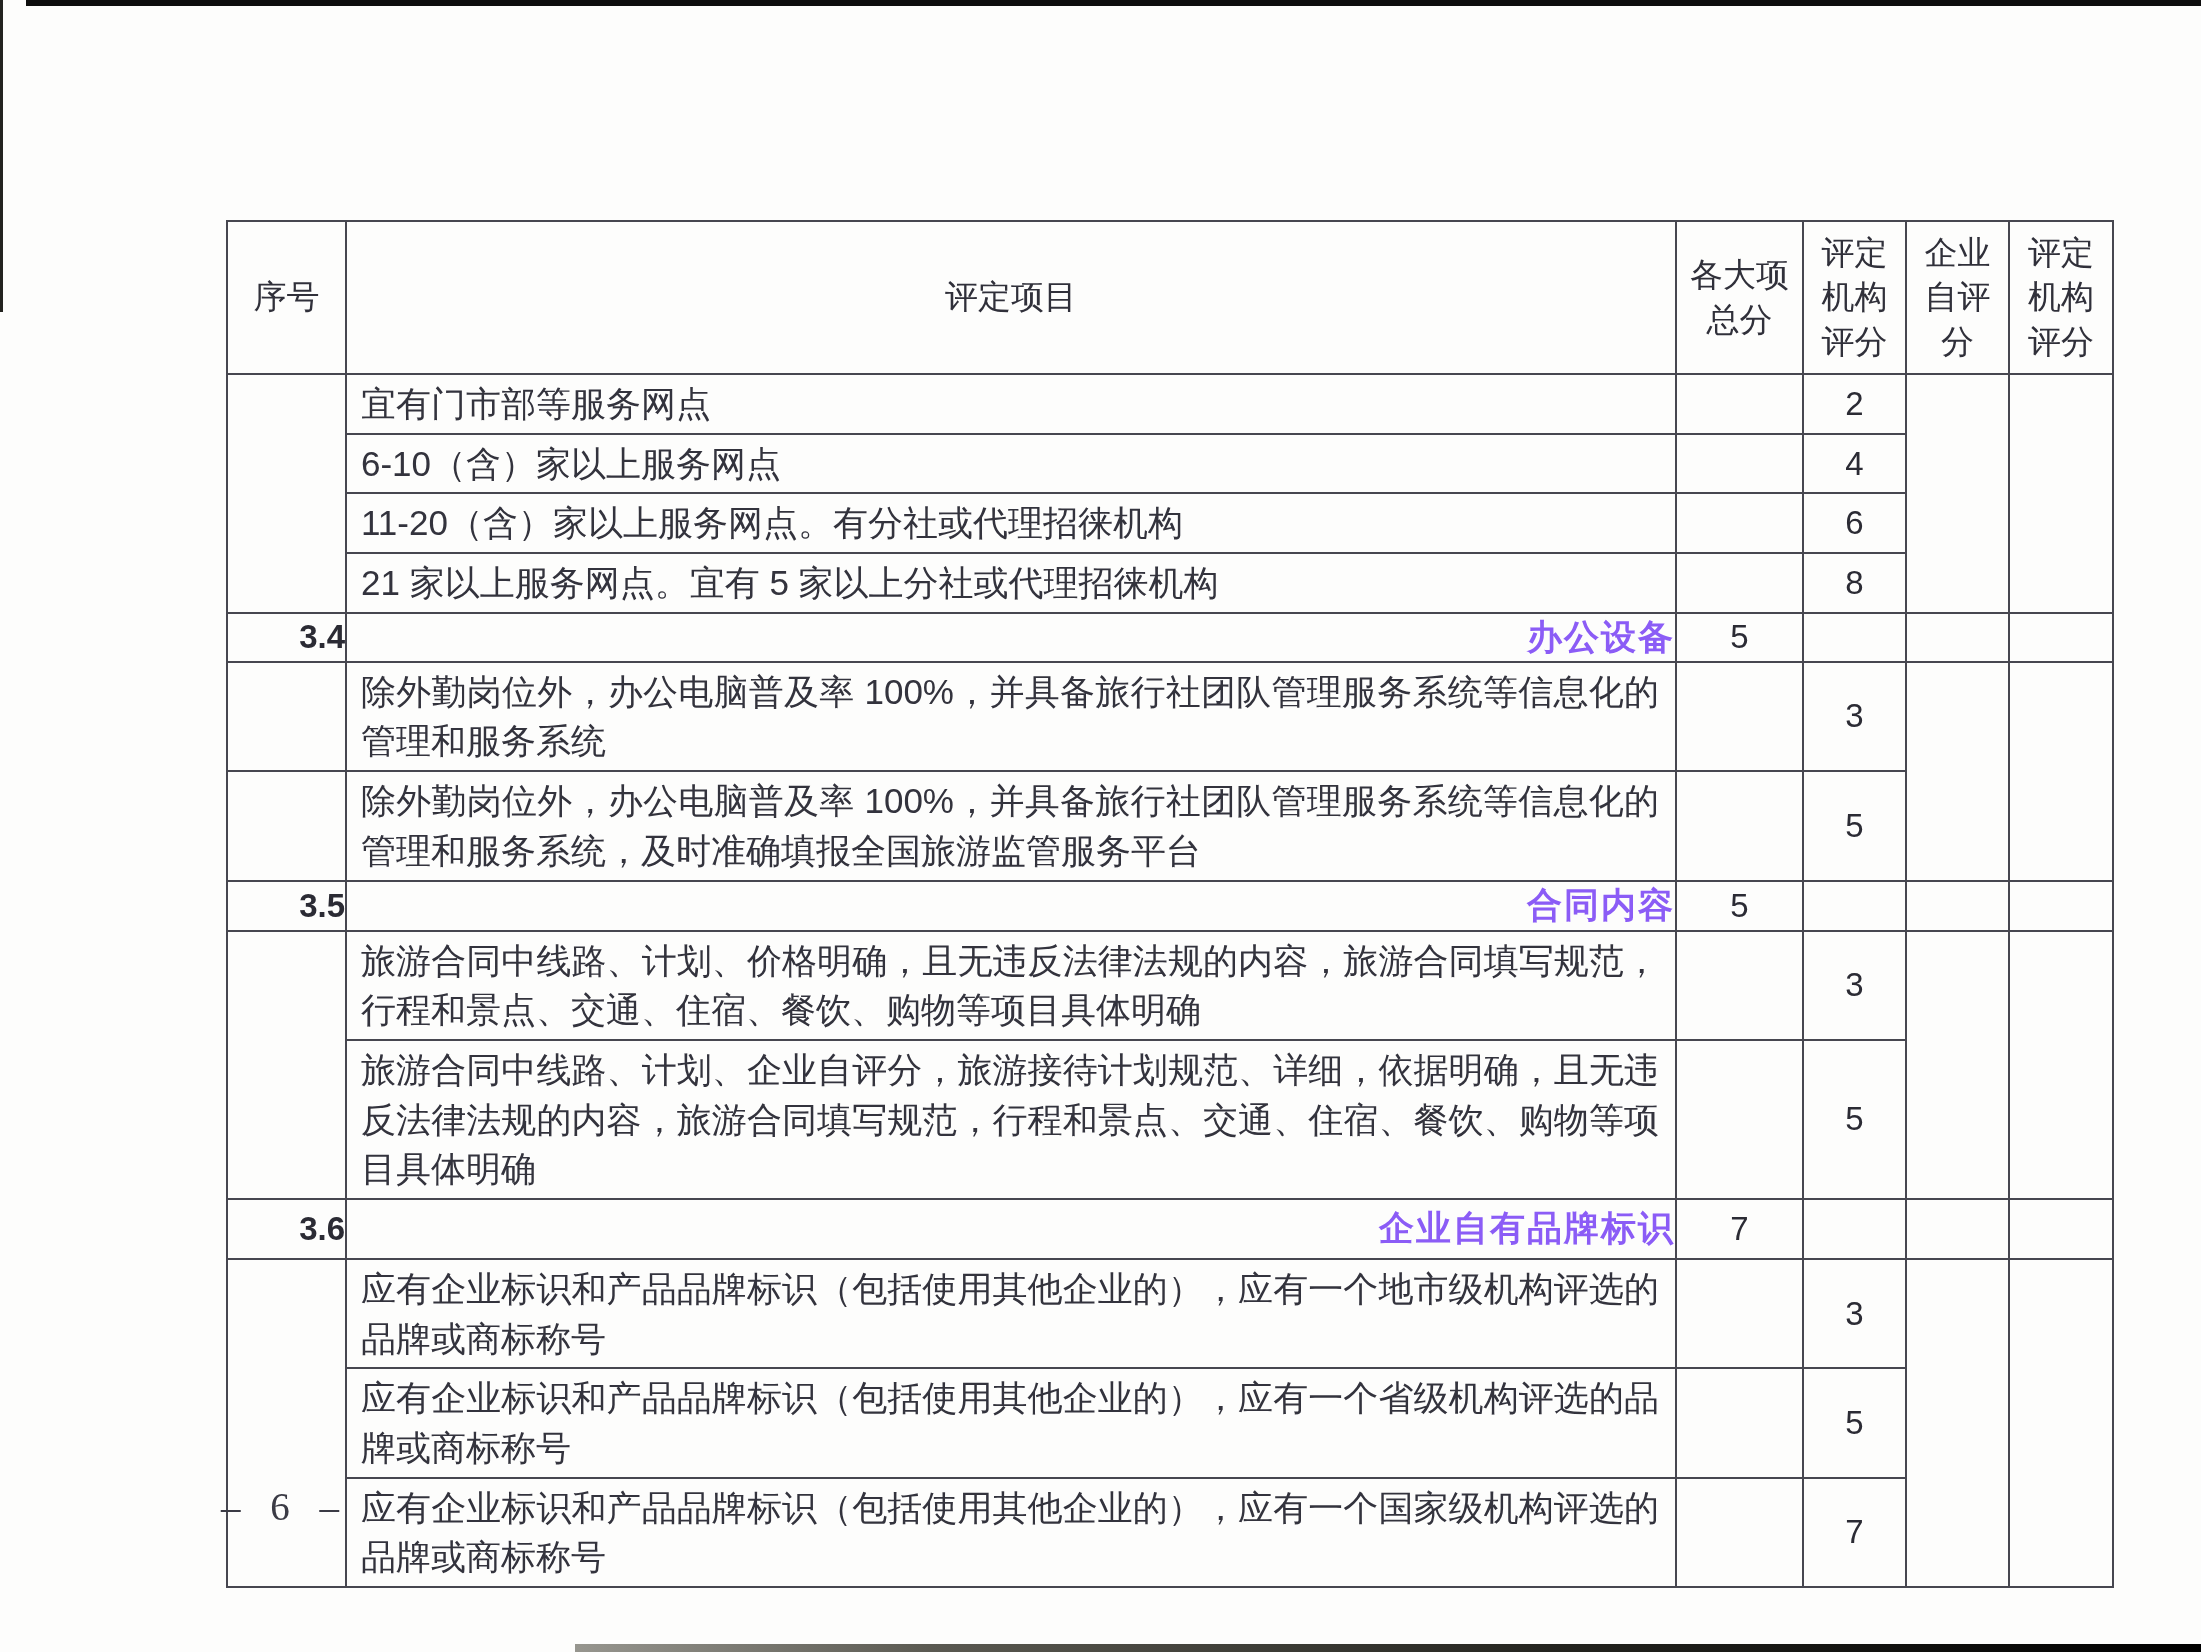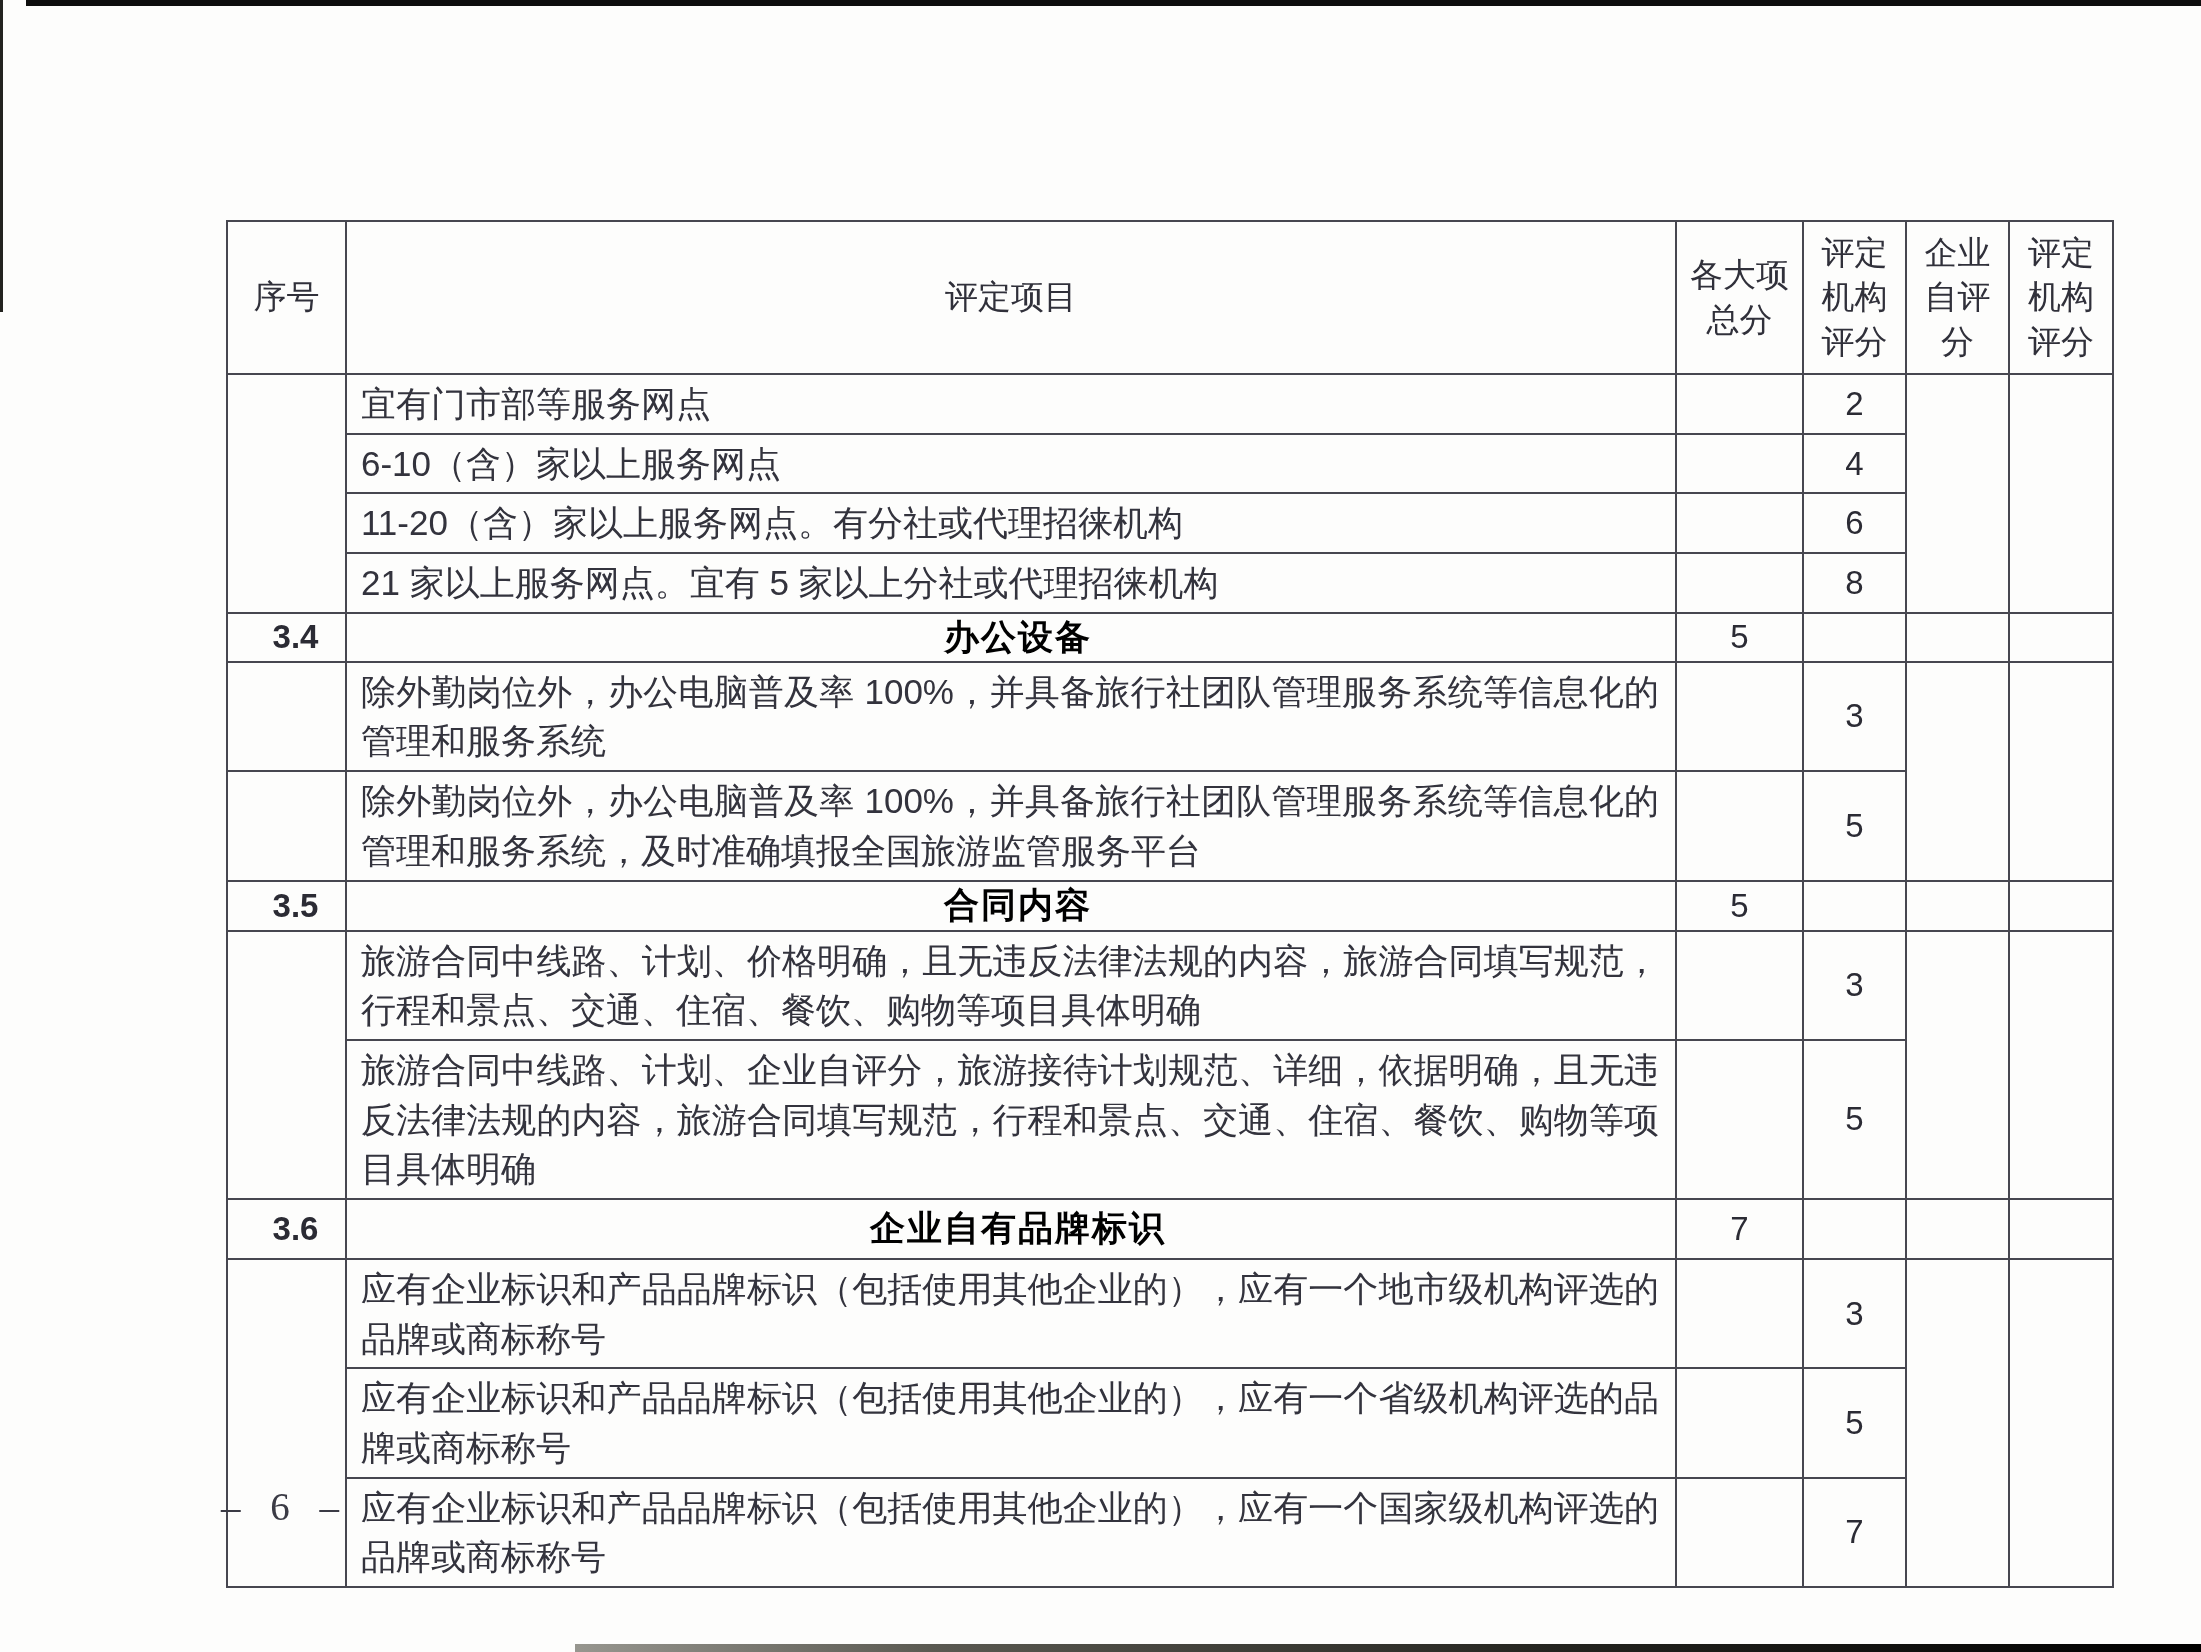--- a/index.html
+++ b/index.html
@@ -37,24 +37,24 @@
     font-size: 33px;
     line-height: 1.35;
     text-align: center;
     color: #30303a;
     padding: 2px 4px;
   }
 
   td.id, td.title {
     font-family: "Liberation Sans", "DejaVu Sans", sans-serif;
     font-weight: bold;
-    text-align: center;
+    text-align: right;
   }
   td.id    { font-size: 33px; padding-left: 18px; color: #2b2b34; }
-  td.title { font-size: 35px; padding-left: 14px; letter-spacing: 2px; color: #000000; }
+  td.title { font-size: 35px; padding-left: 14px; letter-spacing: 2px; color: #8b5cf6; }
 
   td.item {
     font-family: "Liberation Sans", "DejaVu Sans", serif;
     font-size: 35px;
     line-height: 1.42;
     text-align: justify;
     padding: 4px 16px 4px 14px;
     color: #33333d;
     border-radius: 21px;
   }

